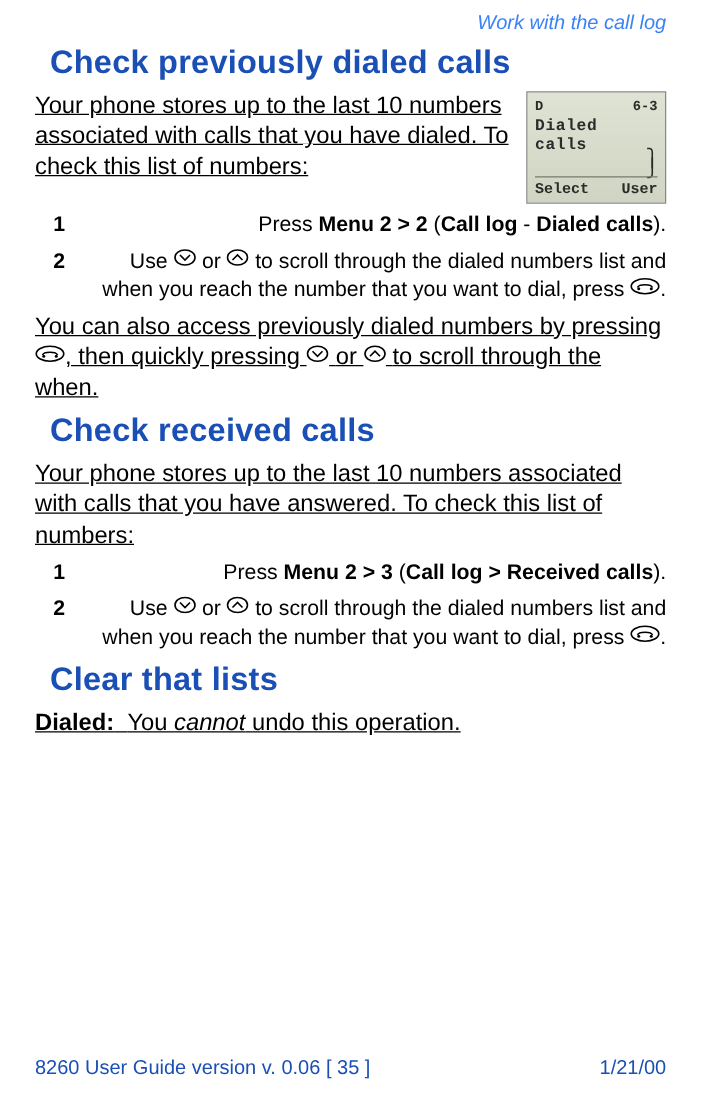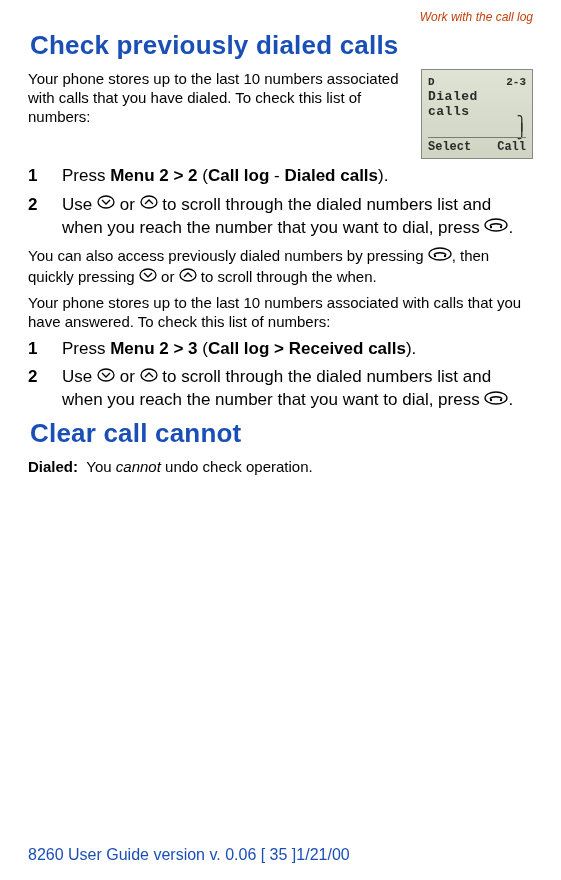--- a/index.html
+++ b/index.html
@@ -12,37 +12,38 @@
     color: #000;
     position: relative;
   }
   .page {
     padding: 10px 28px 0 28px;
     box-sizing: border-box;
     width: 561px;
   }
   .running-head {
     text-align: right;
-    color: #c2410c;
+    color: #3b82f6;
     font-style: italic;
-    font-size: 12px;
+    font-size: 16px;
     margin-bottom: 6px;
   }
   h2.section {
     color: #1a4fb6;
     font-size: 26px;
     font-weight: 700;
-    margin: 4px 0 8px 2px;
+    margin: 4px 0 8px 12px;
     letter-spacing: 0.2px;
   }
   p.body {
-    font-size: 15px;
+    font-size: 19px;
     line-height: 1.28;
     margin: 6px 0;
     font-weight: 400;
+    text-decoration: underline;
   }
   .intro-row {
     display: flex;
     align-items: flex-start;
     gap: 10px;
   }
   .intro-row p.body { flex: 1; margin-top: 0; }
   .lcd-box {
     width: 112px;
     height: 90px;
@@ -60,20 +61,21 @@
   }
   .lcd-top { display:flex; justify-content:space-between; font-weight:bold; font-size:11px;}
   .lcd-mid { font-weight:bold; font-size:13px; letter-spacing:0.5px; }
   .lcd-bracket { text-align:right; font-size:14px; line-height:8px; }
   .lcd-bot { display:flex; justify-content:space-between; font-weight:bold; font-size:12px; border-top:1px solid #7a7a6d; padding-top:2px;}
   ol.steps {
     list-style: none;
     padding: 0;
     margin: 4px 0;
     counter-reset: step;
+    text-align: right;
   }
   ol.steps > li {
     counter-increment: step;
     position: relative;
     padding-left: 34px;
     font-size: 17px;
     line-height: 1.35;
     margin: 6px 0;
   }
   ol.steps > li::before {
@@ -93,46 +95,47 @@
     top: -1px;
   }
   .warn-row { margin-top:10px; font-size:17px; }
   .warn-row .label { font-weight:700; }
   .footer {
     position: absolute;
     bottom: 16px;
     left: 28px;
     right: 28px;
     display: flex;
+    justify-content: space-between;
     color: #1a4fb6;
     font-size: 16px;
   }
   
   .frag { display:inline; }
 </style>
 </head>
 <body>
 
 <div class="page">
   <div class="running-head">Work with the call log</div>
 
   <h2 class="section">Check previously dialed calls</h2>
 
   <div class="intro-row">
     <p class="body">Your phone stores up to the last 10 numbers associated with calls that you have dialed. To check this list of numbers:</p>
     <div class="lcd-box">
       <div class="lcd-top">
         <span>D</span>
-        <span>2-3</span>
+        <span>6-3</span>
       </div>
       <div class="lcd-mid">Dialed calls</div>
       <div class="lcd-bracket">⎫<br>⎭</div>
       <div class="lcd-bot">
         <span>Select</span>
-        <span>Call</span>
+        <span>User</span>
       </div>
     </div>
   </div>
 
   <ol class="steps">
     <li>
       <span class="frag">Press </span><span class="frag b">Menu 2 &gt; 2</span><span class="frag"> (</span><span class="frag b">Call log</span><span class="frag"> - </span><span class="frag b">Dialed calls</span><span class="frag">).</span>
     </li>
     <li>
       <span class="frag">Use </span>
@@ -180,20 +183,21 @@
     <span class="frag"> or </span>
     <span class="icon">
       <svg width="18" height="14" viewBox="0 0 18 14">
           <ellipse cx="9" cy="7" rx="8" ry="6" fill="none" stroke="#000" stroke-width="1.3"></ellipse>
           <path d="M5 9 L9 5 L13 9" fill="none" stroke="#000" stroke-width="1.3"></path>
         </svg>
     </span>
     <span class="frag"> to scroll through the when.</span>
   </p>
 
+  <h2 class="section">Check received calls</h2>
   <p class="body">Your phone stores up to the last 10 numbers associated with calls that you have answered. To check this list of numbers:</p>
 
   <ol class="steps">
     <li>
       <span class="frag">Press </span><span class="frag b">Menu 2 &gt; 3</span><span class="frag"> (</span><span class="frag b">Call log</span><span class="frag b"> &gt; </span><span class="frag b">Received calls</span><span class="frag">).</span>
     </li>
     <li>
       <span class="frag">Use </span>
       <span class="icon">
         <svg width="18" height="14" viewBox="0 0 18 14">
@@ -213,23 +217,23 @@
         <svg width="24" height="14" viewBox="0 0 24 14">
             <ellipse cx="12" cy="7" rx="11" ry="6" fill="none" stroke="#000" stroke-width="1.3"></ellipse>
             <path d="M6 8 C7 5 17 5 18 8" fill="none" stroke="#000" stroke-width="1.3"></path>
             <circle cx="7" cy="9" r="1.2" fill="#000"></circle>
             <circle cx="17" cy="9" r="1.2" fill="#000"></circle>
           </svg>
       </span><span class="frag">.</span>
     </li>
   </ol>
 
-  <h2 class="section">Clear call cannot</h2>
+  <h2 class="section">Clear that lists</h2>
 
   <p class="body warn-row">
-    <span class="label">Dialed:</span>&nbsp;&nbsp;<span class="frag">You </span><span class="frag i">cannot</span><span class="frag"> undo check operation.</span>
+    <span class="label">Dialed:</span>&nbsp;&nbsp;<span class="frag">You </span><span class="frag i">cannot</span><span class="frag"> undo this operation.</span>
   </p>
 </div>
 
 <div class="footer">
   <span>8260 User Guide version v. 0.06 [ 35 ]</span>
   <span>1/21/00</span>
 </div>
 
 </body></html>

